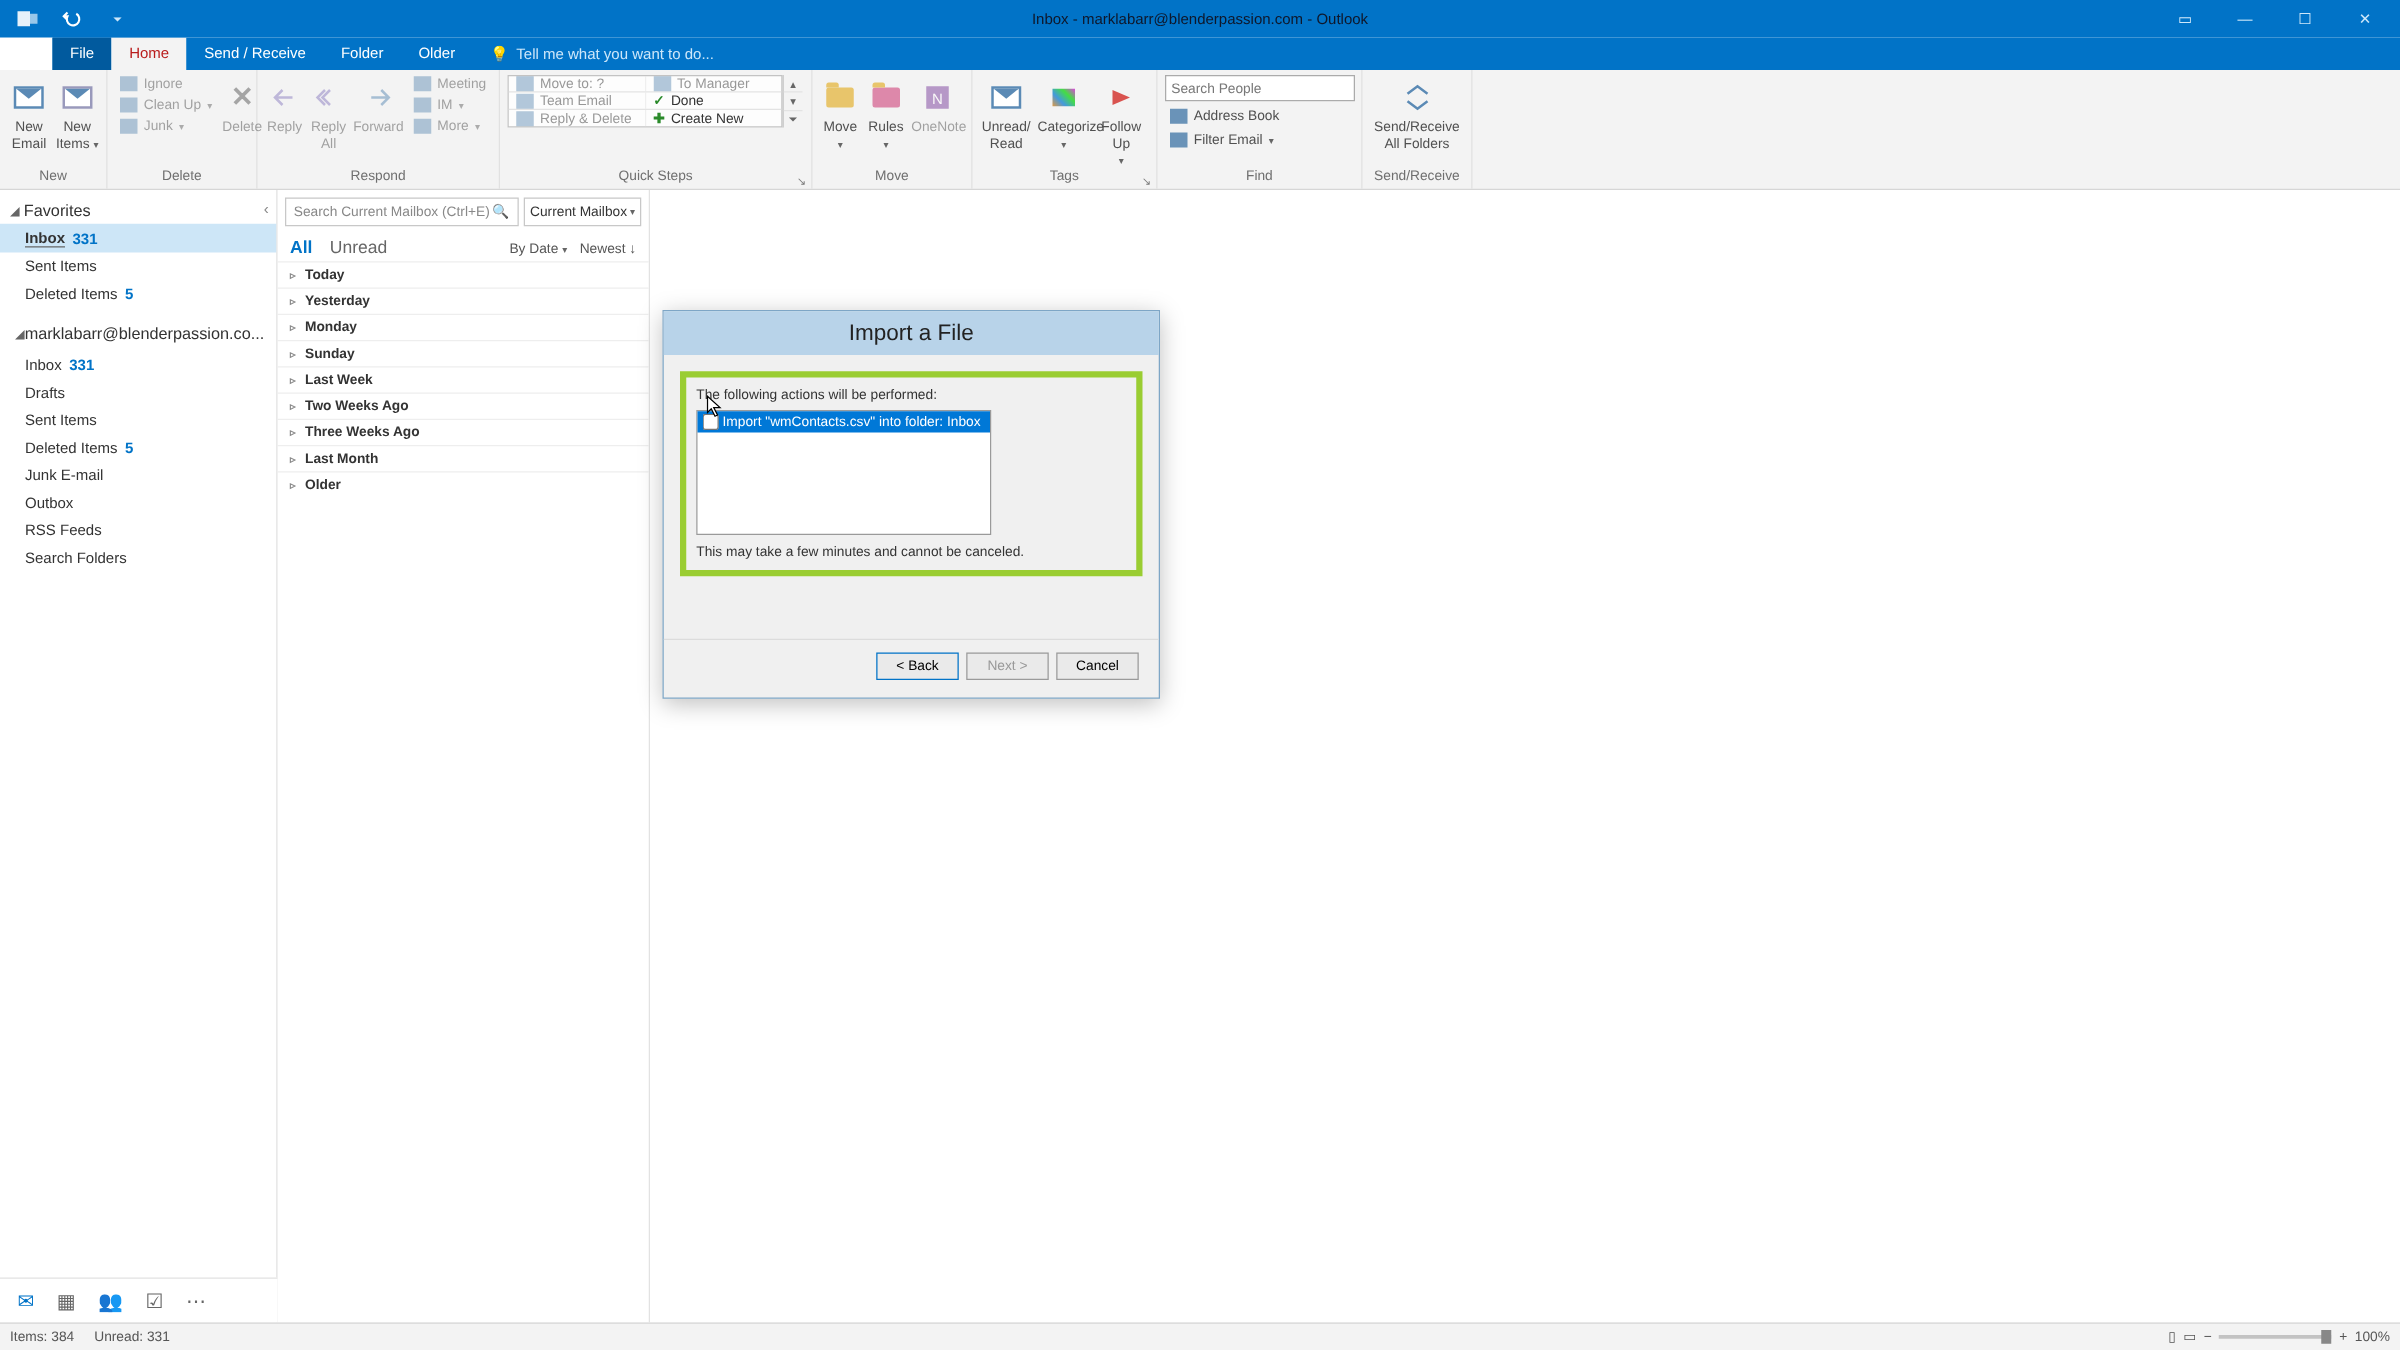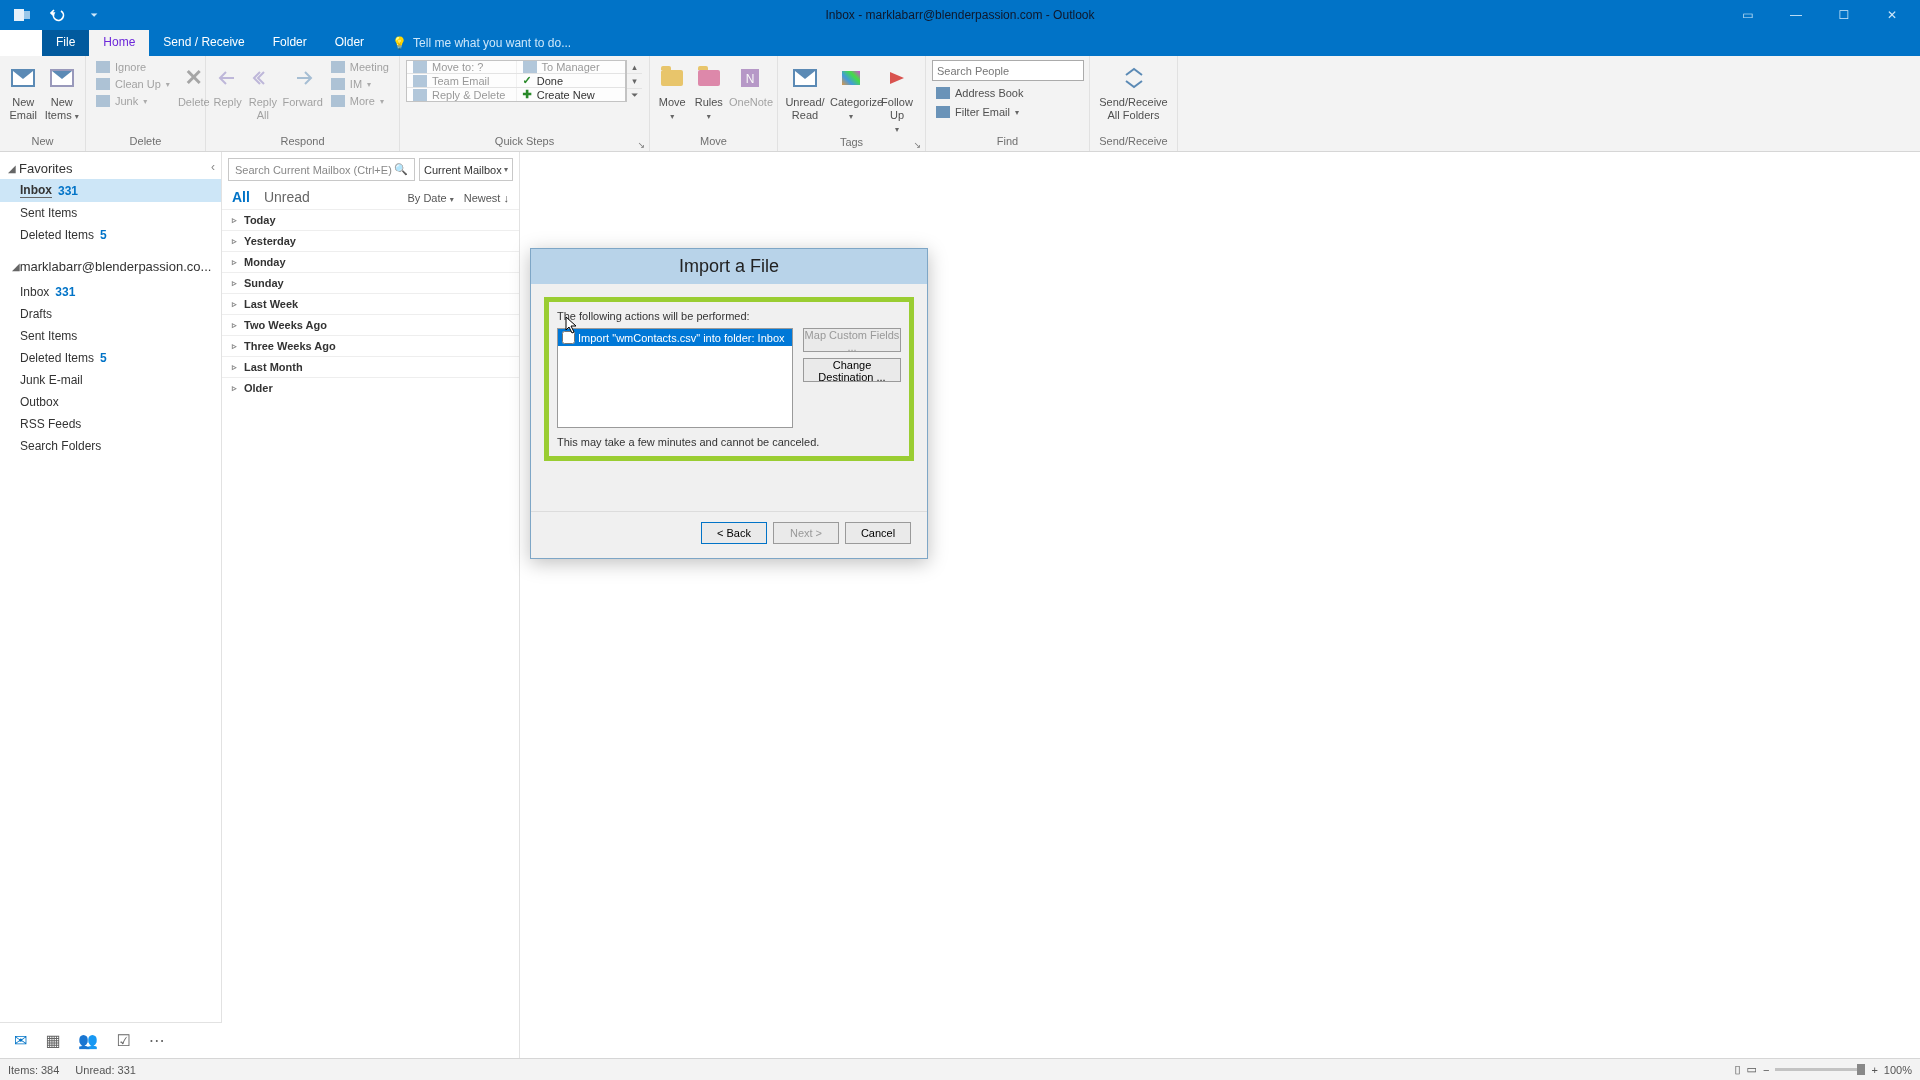--- a/index.html
+++ b/index.html
@@ -9,21 +9,21 @@
 .titlebar { height:30px; background:#0173c7; color:#fff; display:flex; align-items:center; position:relative; }
 .titlebar .qat { display:flex; gap:8px; padding-left:8px; align-items:center; }
 .qat-btn { width:28px; height:24px; display:flex; align-items:center; justify-content:center; cursor:pointer; }
 .titlebar .title { position:absolute; left:50%; transform:translateX(-50%); font-size:12px; color:#0f172a; }
 .titlebar .winctl { margin-left:auto; display:flex; gap:4px; padding-right:6px; }
 .winctl div { width:44px; height:28px; display:flex; align-items:center; justify-content:center; color:#cfe8fa; }
 
 
 .ribbon-tabs { height:26px; background:#0173c7; display:flex; padding-left:0;margin-left:42px; }
 .ribbon-tab { padding:5px 14px; color:#fff; font-size:12px; cursor:pointer; }
-.ribbon-tab.active { background:#f3f3f3; color:#6d28d9; }
+.ribbon-tab.active { background:#f3f3f3; color:#b91c1c; }
 .ribbon-tab.file { background:#015a9e; color:#fff; }
 .tellme { display:flex; align-items:center; color:#cde7fa; padding-left:14px; gap:6px; }
 
 
 .ribbon { height:96px; background:#f3f3f3; border-bottom:1px solid #d6d6d6; display:flex; }
 .group { border-right:1px solid #e1e1e1; display:flex; flex-direction:column; height:100%; }
 .group-body { flex:1; display:flex; align-items:flex-start; padding:4px 6px 0 6px; gap:4px; }
 .group-label { height:16px; text-align:center; font-size:11px; color:#6f6f6f; position:relative; }
 .group-label .launcher { position:absolute; right:4px; bottom:1px; font-size:9px; color:#7a7a7a; }
 .bigbtn { width:42px; text-align:center; font-size:11px; color:#505050; cursor:pointer; }
@@ -524,24 +524,20 @@
   <div class="dlg-title">Import a File</div>
   <div class="dlg-highlight">
     <div class="dlg-label">The following actions will be performed:</div>
     <div class="dlg-row">
       <div class="actions-box">
         <div class="action-item">
           <input type="checkbox" style="">
           <span>Import "wmContacts.csv" into folder: Inbox</span>
         </div>
       </div>
-      <div class="side-btns">
-        <button disabled="">Map Custom Fields ...</button>
-        <button>Change Destination ...</button>
-      </div>
     </div>
     <div class="dlg-note">This may take a few minutes and cannot be canceled.</div>
   </div>
   <div class="dlg-buttons">
     <button class="primary">&lt; Back</button>
     <button disabled="">Next &gt;</button>
     <button>Cancel</button>
   </div>
 </div>
 

